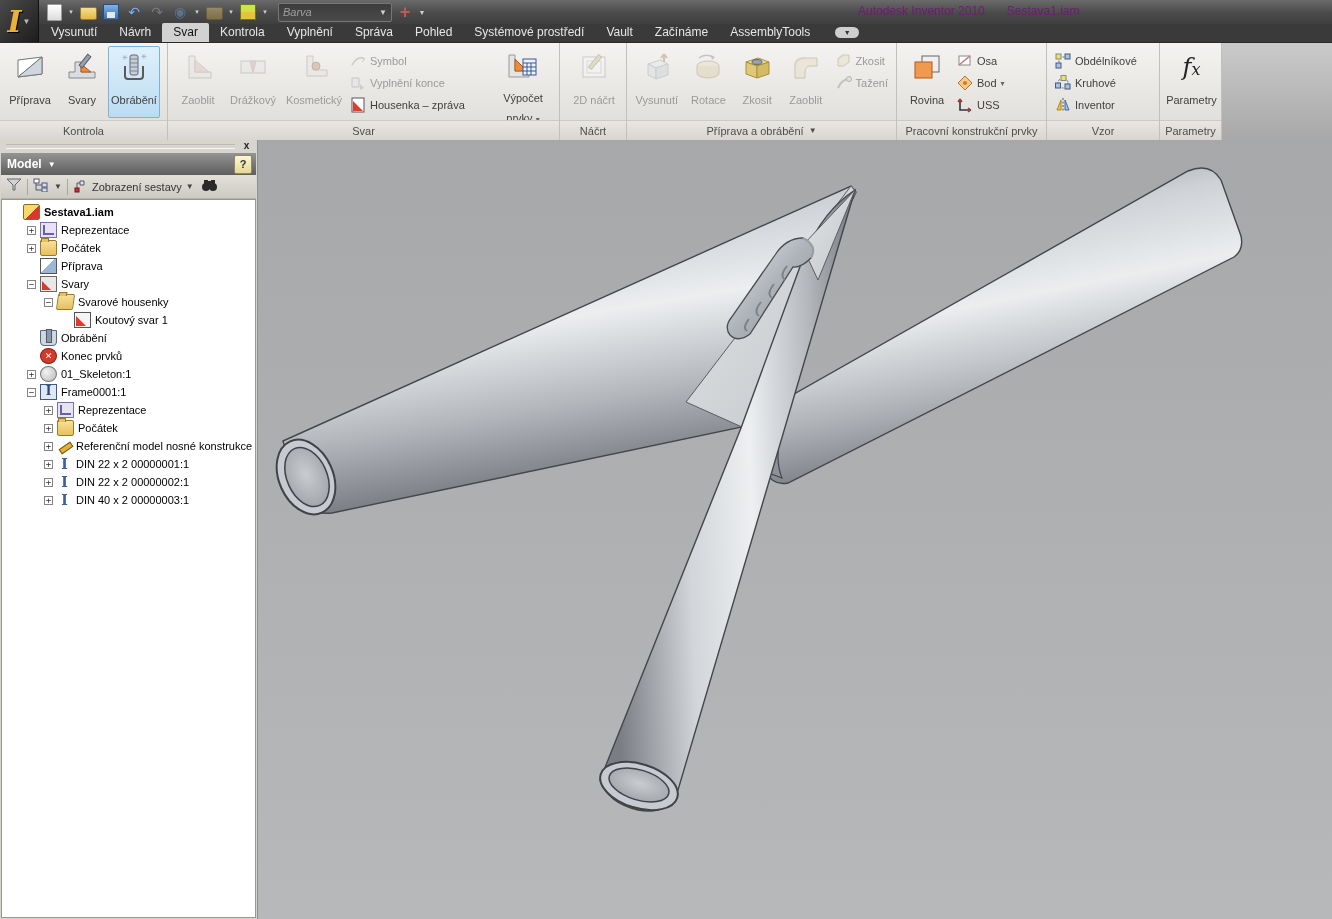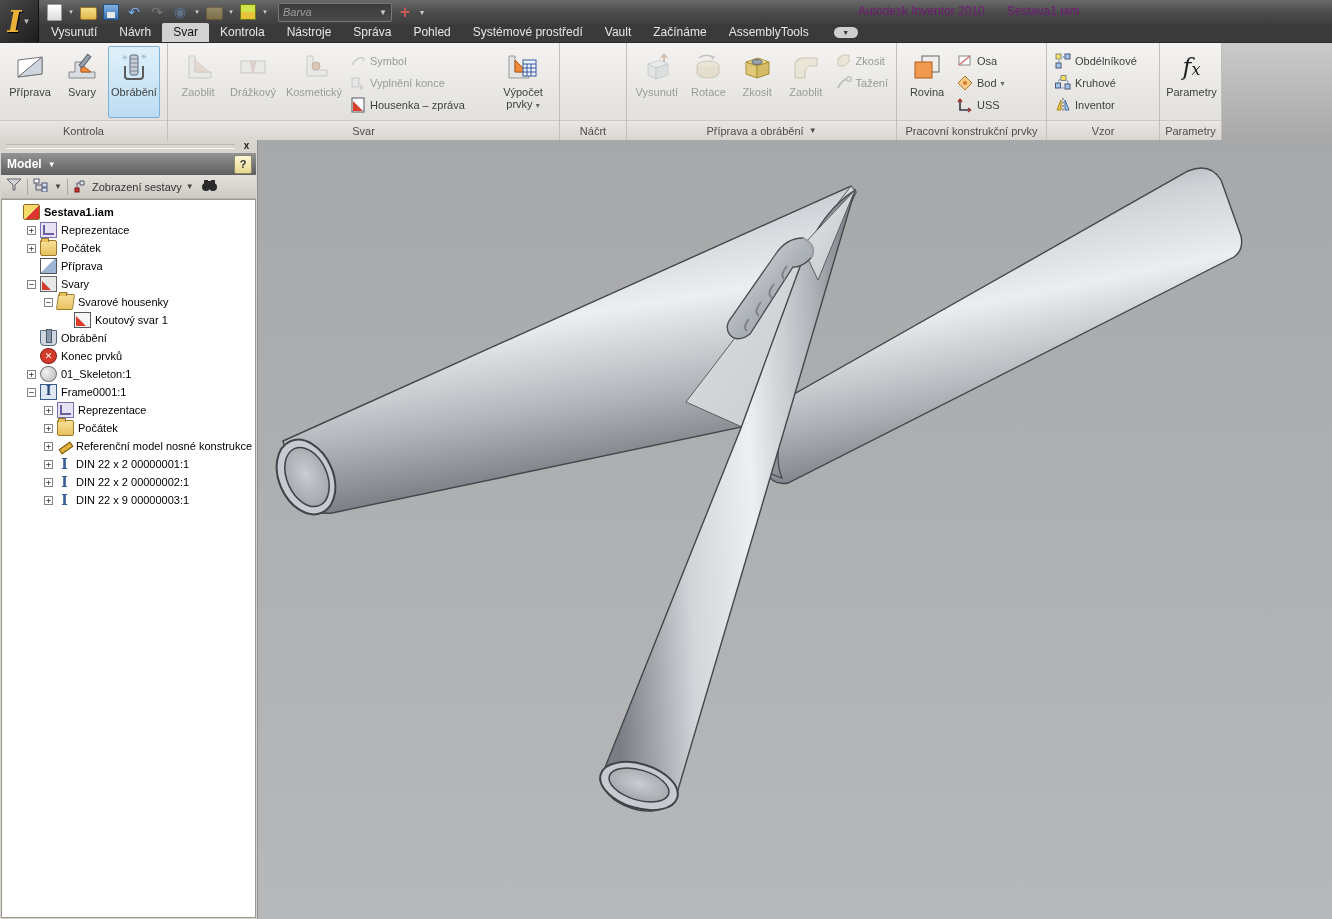--- a/index.html
+++ b/index.html
@@ -36,21 +36,21 @@
 
   
   #ribbon{left:0;top:43px;width:1332px;height:97px;background:linear-gradient(#f4f3f1,#dddbd7);}
   #ribbon-void{left:1222px;top:43px;width:110px;height:97px;background:linear-gradient(#cacaca,#a8a8a8);}
   .rgroup{position:absolute;top:0;height:97px;border-right:1px solid #c3c0bb;box-sizing:border-box;}
   .rbody{position:absolute;left:0;right:0;top:0;height:78px;display:flex;align-items:flex-start;padding:3px 2px 0 4px;box-sizing:border-box;}
   .rlabelbar{position:absolute;left:0;right:0;bottom:0;height:19px;background:linear-gradient(#e9e7e3,#d9d6d1);
     border-top:1px solid #cdcac5;display:flex;align-items:center;justify-content:center;
     font-size:11px;color:#4d4d4d;white-space:nowrap;}
   .gdrop{font-size:8px;color:#4d4d4d;margin-left:5px;}
-  .bigbtn{width:52px;height:72px;display:flex;flex-direction:column;align-items:center;gap:3px;
+  .bigbtn{width:52px;height:72px;display:flex;flex-direction:column;align-items:center;gap:11px;
     padding-top:5px;box-sizing:border-box;border-radius:2px;}
   .bigbtn .blabel{font-size:11px;color:#3f3f3f;text-align:center;line-height:12px;white-space:nowrap;}
   .bigbtn.sel{background:linear-gradient(#dff0fb,#bcdcf2);border:1px solid #7fb2d9;padding-top:4px;}
   .bigbtn.dis .blabel{color:#9a9a9a;}
   .bigbtn.dis .ricon, .smitem.dis .sicon{opacity:.42;filter:grayscale(55%);}
   .smitem.dis .slabel{color:#9a9a9a;}
   .ricon{width:32px;height:32px;display:flex;align-items:center;justify-content:center;}
   .smcol{display:flex;flex-direction:column;justify-content:space-between;gap:2px;padding-top:5px;}
   .smitem{height:20px;display:flex;align-items:center;gap:4px;padding:0 6px 0 4px;}
   .sicon{width:16px;height:16px;display:flex;align-items:center;justify-content:center;}
@@ -177,21 +177,21 @@
 <div id="titletext" class="abs">
   <span>Autodesk Inventor 2010</span>
   <span>Sestava1.iam</span>
 </div>
 
 <div id="menubar" class="abs">
   <span class="mtab">Vysunutí</span>
   <span class="mtab">Návrh</span>
   <span class="mtab active">Svar</span>
   <span class="mtab">Kontrola</span>
-  <span class="mtab">Nástroje</span>
+  <span class="mtab">Vyplnění</span>
   <span class="mtab">Správa</span>
   <span class="mtab">Pohled</span>
   <span class="mtab">Systémové prostředí</span>
   <span class="mtab">Vault</span>
   <span class="mtab">Začínáme</span>
   <span class="mtab">AssemblyTools</span>
   <span id="menu-min">▼</span>
 </div>
 
 <div id="ribbon" class="abs"></div>
@@ -307,20 +307,32 @@
       <span class="blabel">Výpočet</span>
       <span class="blabel" style="margin-top:-3px"><span>prvky</span> <span class="sdrop">▾</span></span>
     </div>
   </div>
   <div class="rlabelbar">
       <span>Svar</span>
     </div>
 </div>
 
 <div class="rgroup abs" style="left:560px;top:43px;width:67px;">
+  <div class="rbody" style="justify-content:center">
+    <div class="bigbtn dis" style="width:56px">
+      <span class="ricon">
+        <svg width="30" height="30">
+            <rect x="4" y="5" width="22" height="20" fill="#fafafa" stroke="#999"></rect>
+            <rect x="8" y="9" width="14" height="12" fill="none" stroke="#bbb"></rect>
+            <rect x="14" y="2" width="4" height="16" fill="#d8c46a" stroke="#998a3a" transform="rotate(40 16 10)"></rect>
+          </svg>
+      </span>
+      <span class="blabel">2D náčrt</span>
+    </div>
+  </div>
   <div class="rlabelbar">
       <span>Náčrt</span>
     </div>
 </div>
 
 <div class="rgroup abs" style="left:627px;top:43px;width:270px;">
   <div class="rbody">
     <div class="bigbtn dis">
       <span class="ricon">
         <svg width="30" height="30">
@@ -616,21 +628,21 @@
         <span class="tlabel">DIN 22 x 2 00000001:1</span>
       </div>
       <div class="tree-row" style="padding-left: 42px;">
         <span class="expander">+</span>
         <span class="ticon ticon-profile"></span>
         <span class="tlabel">DIN 22 x 2 00000002:1</span>
       </div>
       <div class="tree-row" style="padding-left: 42px;">
         <span class="expander">+</span>
         <span class="ticon ticon-profile"></span>
-        <span class="tlabel">DIN 22 x 9 00000003:1</span>
+        <span class="tlabel">DIN 40 x 2 00000003:1</span>
       </div>
     </div>
 </div>
 
 <div id="viewport" class="abs">
   <svg width="1074" height="779" viewBox="0 0 1074 779">
     <defs>
       <linearGradient id="gTubeB" x1="0" y1="0" x2="0.28" y2="1">
         <stop offset="0" stop-color="#73777d"></stop>
           <stop offset="0.28" stop-color="#cdd1d6"></stop>

